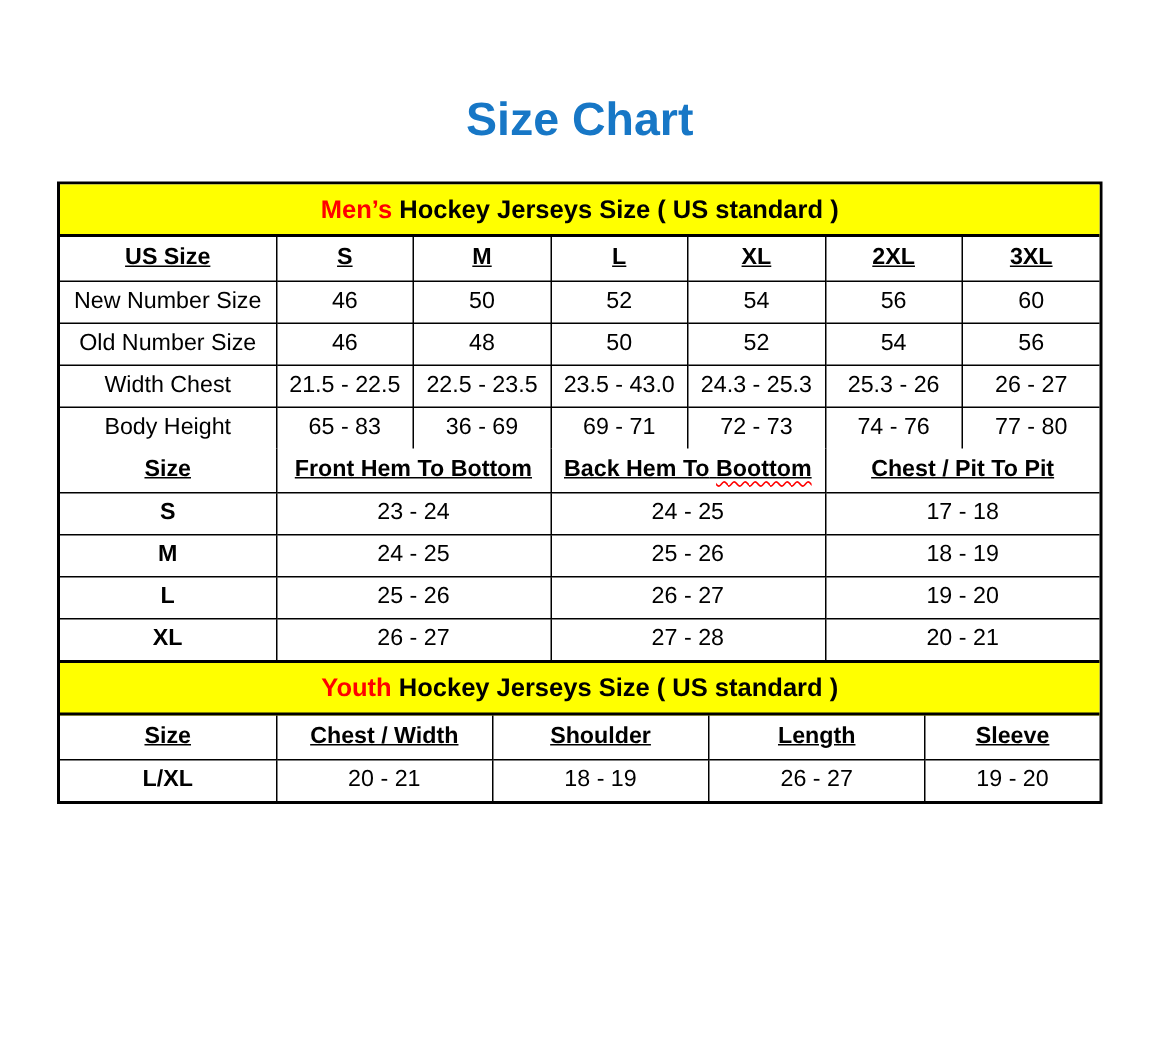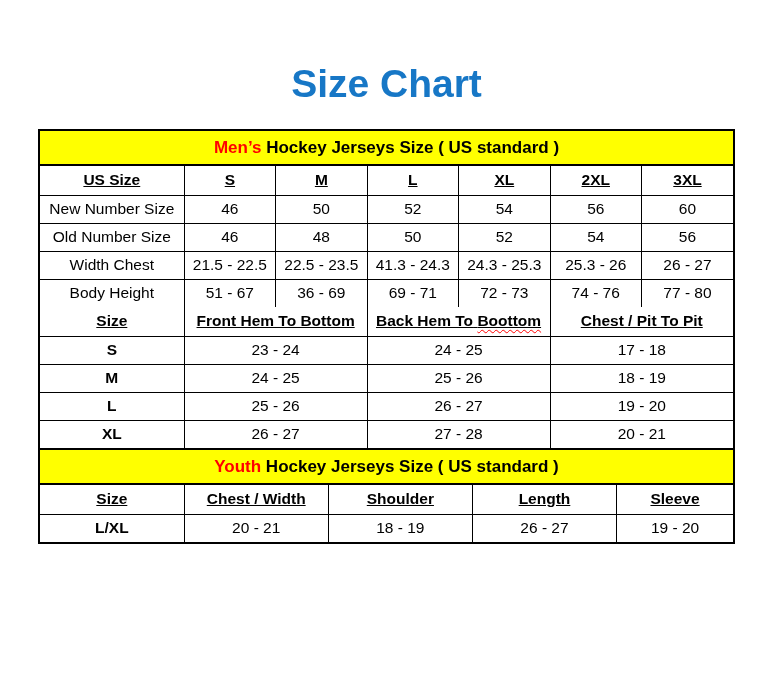--- a/index.html
+++ b/index.html
@@ -16,21 +16,21 @@
     background:var(--background);
     font-family:"Liberation Sans", sans-serif;
     color:#000;
     overflow:hidden;
   }
   .page-title{
     width:697px;
     margin:62px 0 0 38px;
     text-align:center;
     color:var(--title-blue);
-    font-size:39px;
+    font-size:31px;
     font-weight:bold;
     letter-spacing:0px;
   }
   .chart-container{
     width:697px;
     margin:23px 0 0 38px;
     border:2px solid var(--border-black);
     background:#fff;
   }
   .band{
@@ -127,28 +127,28 @@
         <td>48</td>
         <td>50</td>
         <td>52</td>
         <td>54</td>
         <td>56</td>
       </tr>
       <tr>
         <td class="lbl">Width Chest</td>
         <td>21.5 - 22.5</td>
         <td>22.5 - 23.5</td>
-        <td>41.3 - 24.3</td>
+        <td>23.5 - 43.0</td>
         <td>24.3 - 25.3</td>
         <td>25.3 - 26</td>
         <td>26 - 27</td>
       </tr>
       <tr>
         <td class="lbl">Body Height</td>
-        <td>51 - 67</td>
+        <td>65 - 83</td>
         <td>36 - 69</td>
         <td>69 - 71</td>
         <td>72 - 73</td>
         <td>74 - 76</td>
         <td>77 - 80</td>
       </tr>
     </tbody>
   </table>
 
 

